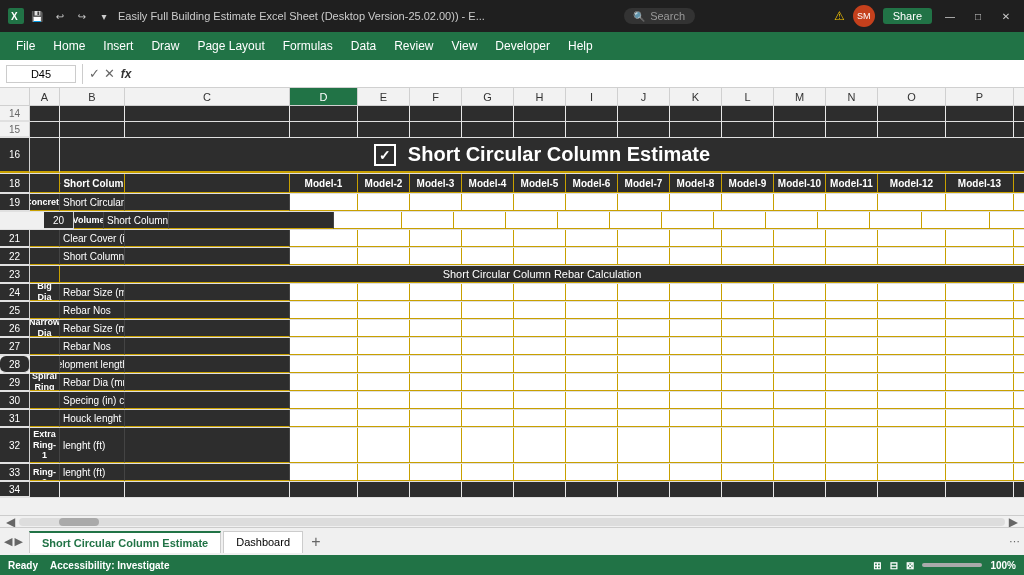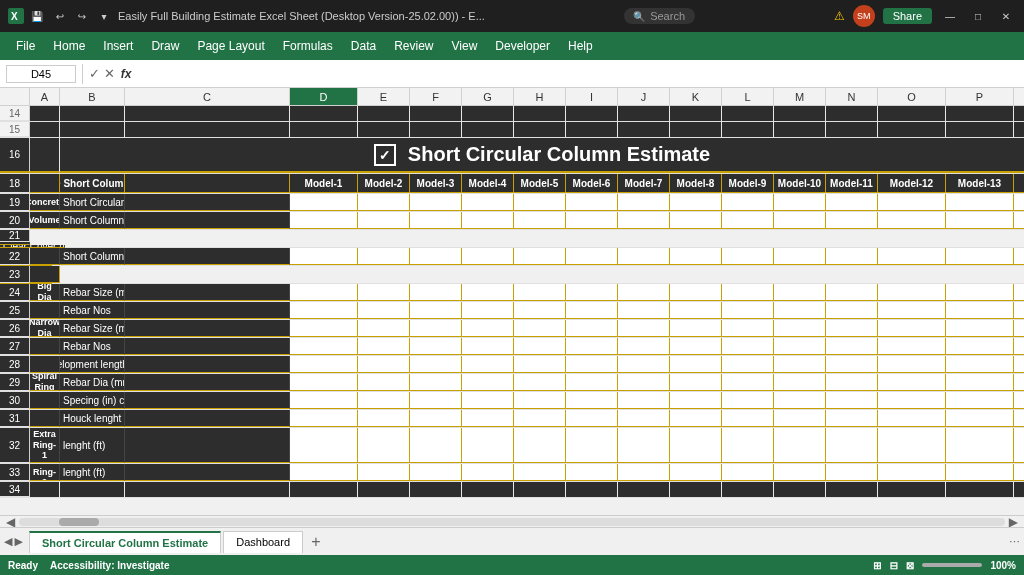--- a/index.html
+++ b/index.html
@@ -426,42 +426,42 @@
       <div class="grid-cell col-j data-cell"></div>
       <div class="grid-cell col-k data-cell"></div>
       <div class="grid-cell col-l data-cell"></div>
       <div class="grid-cell col-m data-cell"></div>
       <div class="grid-cell col-n data-cell"></div>
       <div class="grid-cell col-o data-cell"></div>
       <div class="grid-cell col-p data-cell"></div>
       <div class="grid-cell col-q data-cell"></div>
     </div>
 
-    <div class="grid-row" style="height:18px;">
+    <div class="grid-row" style="height:18px;padding-left:44px;">
       <div class="row-num" style="background:#2d2d2d;color:#fff;">20</div>
       <div class="grid-cell col-a left-label" style="font-size:9px;font-weight:bold;justify-content:center;">Volume</div>
       <div class="grid-cell col-b field-label">Short Column Dia (in)</div>
       <div class="grid-cell col-c" style="background:#2d2d2d;border-right:1px solid #444;border-bottom:1px solid #c8a000;"></div>
       <div class="grid-cell col-d data-cell"></div>
       <div class="grid-cell col-e data-cell"></div>
       <div class="grid-cell col-f data-cell"></div>
       <div class="grid-cell col-g data-cell"></div>
       <div class="grid-cell col-h data-cell"></div>
       <div class="grid-cell col-i data-cell"></div>
       <div class="grid-cell col-j data-cell"></div>
       <div class="grid-cell col-k data-cell"></div>
       <div class="grid-cell col-l data-cell"></div>
       <div class="grid-cell col-m data-cell"></div>
       <div class="grid-cell col-n data-cell"></div>
       <div class="grid-cell col-o data-cell"></div>
       <div class="grid-cell col-p data-cell"></div>
       <div class="grid-cell col-q data-cell"></div>
     </div>
 
-    <div class="grid-row" style="height:18px;flex-direction:column;">
+    <div class="grid-row" style="height:18px;">
       <div class="row-num" style="background:#2d2d2d;color:#fff;">21</div>
       <div class="grid-cell col-a left-label"></div>
       <div class="grid-cell col-b field-label">Clear Cover (in)</div>
       <div class="grid-cell col-c" style="background:#2d2d2d;border-right:1px solid #444;border-bottom:1px solid #c8a000;"></div>
       <div class="grid-cell col-d data-cell"></div>
       <div class="grid-cell col-e data-cell"></div>
       <div class="grid-cell col-f data-cell"></div>
       <div class="grid-cell col-g data-cell"></div>
       <div class="grid-cell col-h data-cell"></div>
       <div class="grid-cell col-i data-cell"></div>
@@ -492,20 +492,21 @@
       <div class="grid-cell col-m data-cell"></div>
       <div class="grid-cell col-n data-cell"></div>
       <div class="grid-cell col-o data-cell"></div>
       <div class="grid-cell col-p data-cell"></div>
       <div class="grid-cell col-q data-cell"></div>
     </div>
 
     <div class="grid-row section-header-row" style="height:18px;">
       <div class="row-num" style="background:#2d2d2d;color:#fff;">23</div>
       <div class="grid-cell col-a" style="background:#2d2d2d;"></div>
+      <div style="flex:1;background:#2d2d2d;color:#fff;display:flex;align-items:center;justify-content:center;font-size:11px;border-bottom:1px solid #c8a000;">Short Circular Column Rebar Calculation</div>
     </div>
 
     <div class="grid-row" style="height:18px;">
       <div class="row-num" style="background:#2d2d2d;color:#fff;">24</div>
       <div class="grid-cell col-a left-label" style="font-size:9px;font-weight:bold;justify-content:center;">Big Dia</div>
       <div class="grid-cell col-b field-label">Rebar Size (mm)</div>
       <div class="grid-cell col-c" style="background:#2d2d2d;border-right:1px solid #444;border-bottom:1px solid #c8a000;"></div>
       <div class="grid-cell col-d data-cell"></div>
       <div class="grid-cell col-e data-cell"></div>
       <div class="grid-cell col-f data-cell"></div>
@@ -579,21 +580,21 @@
       <div class="grid-cell col-k data-cell"></div>
       <div class="grid-cell col-l data-cell"></div>
       <div class="grid-cell col-m data-cell"></div>
       <div class="grid-cell col-n data-cell"></div>
       <div class="grid-cell col-o data-cell"></div>
       <div class="grid-cell col-p data-cell"></div>
       <div class="grid-cell col-q data-cell"></div>
     </div>
 
     <div class="grid-row" style="height:18px;">
-      <div class="row-num" style="background:#2d2d2d;color:#fff;">28</div>
+      <div class="row-num" style="background:#2d2d2d;color:#fff;border-radius:6px;">28</div>
       <div class="grid-cell col-a left-label"></div>
       <div class="grid-cell col-b field-label" style="font-size:10px;justify-content:center;">Development length (in)</div>
       <div class="grid-cell col-c" style="background:#2d2d2d;border-right:1px solid #444;border-bottom:1px solid #c8a000;"></div>
       <div class="grid-cell col-d data-cell"></div>
       <div class="grid-cell col-e data-cell"></div>
       <div class="grid-cell col-f data-cell"></div>
       <div class="grid-cell col-g data-cell"></div>
       <div class="grid-cell col-h data-cell"></div>
       <div class="grid-cell col-i data-cell"></div>
       <div class="grid-cell col-j data-cell"></div>

